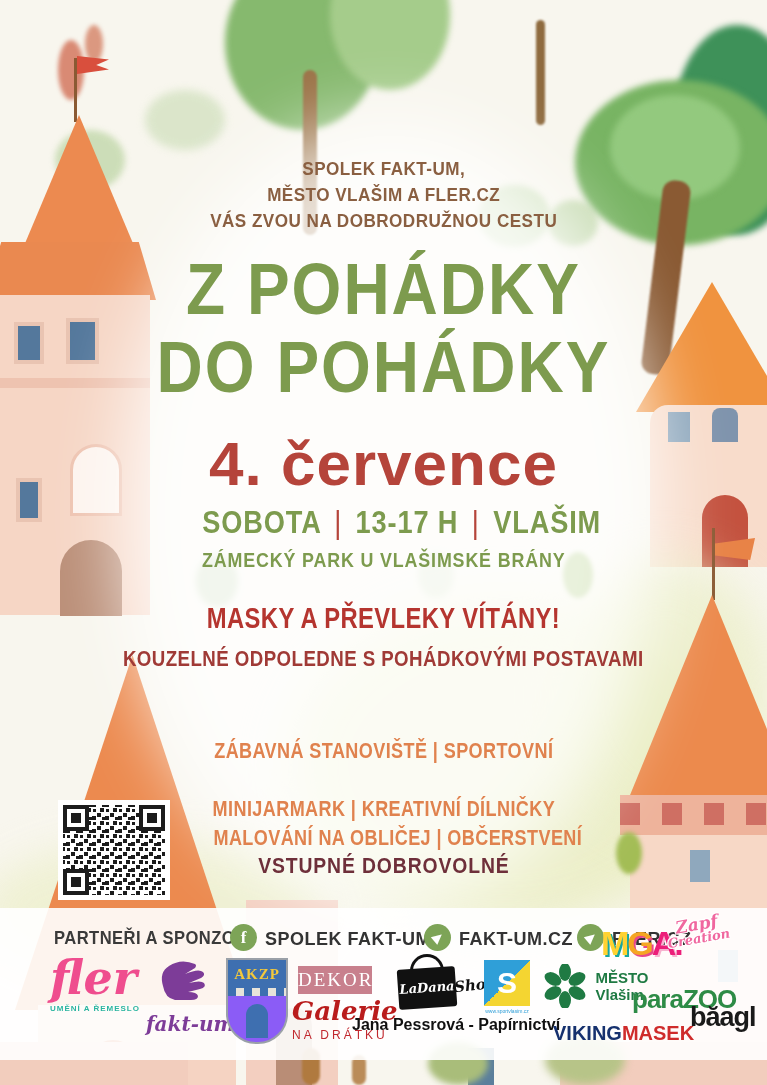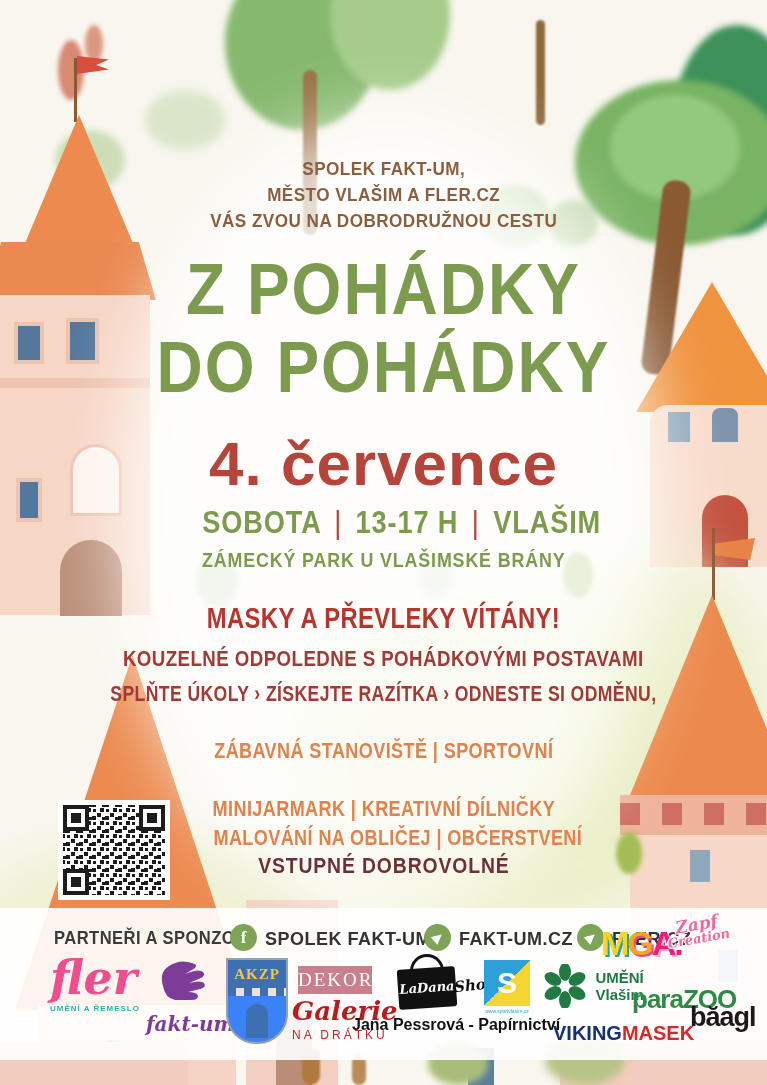--- a/index.html
+++ b/index.html
@@ -124,21 +124,20 @@
       <span>13-17 H</span>
       <span class="sep">|</span>
       <span>VLAŠIM</span>
     </span>
   </div>
 
   <div class="ctext venue" style="top:548px;"><span class="cond" style="transform:scaleX(.85);">ZÁMECKÝ PARK U VLAŠIMSKÉ BRÁNY</span></div>
 
   <div class="ctext highlight" style="top:602px;"><span class="cond" style="transform:scaleX(.82);">MASKY A PŘEVLEKY VÍTÁNY!</span></div>
   <div class="ctext subline" style="top:646px;"><span class="cond" style="transform:scaleX(.85);">KOUZELNÉ ODPOLEDNE S POHÁDKOVÝMI POSTAVAMI</span></div>
-  <div class="ctext subline" style="top:681px;"><span class="cond" style="transform:scaleX(.8);">SPLŇTE ÚKOLY › ZÍSKEJTE RAZÍTKA › ODNESTE SI ODMĚNU,</span></div>
 
   <div class="ctext activity" style="top:736px;"><span class="cond" style="transform:scaleX(.82);">ZÁBAVNÁ STANOVIŠTĚ | SPORTOVNÍ</span></div>
   <div class="ctext activity" style="top:794px;"><span class="cond" style="transform:scaleX(.82);">MINIJARMARK | KREATIVNÍ DÍLNIČKY</span></div>
   <div class="ctext activity" style="top:823px;padding-left:28px;"><span class="cond" style="transform:scaleX(.82);">MALOVÁNÍ NA OBLIČEJ | OBČERSTVENÍ</span></div>
 
   <div class="ctext admission" style="top:853px;"><span class="cond" style="transform:scaleX(.88);">VSTUPNÉ DOBROVOLNÉ</span></div>
 
   <svg class="abs" style="left:58px;top:800px;" width="112" height="100" viewBox="0 0 112 100">
     <rect x="0" y="0" width="112" height="100" fill="#ffffff"></rect>
     <defs>
@@ -194,21 +193,21 @@
     <div class="logo" style="left:146px;top:48px;text-align:center;width:74px;">
       <svg width="56" height="52" viewBox="0 0 56 52">
         <g fill="#7d3c98">
           <path d="M8 30 Q4 16 14 10 Q26 2 40 8 Q42 9 40 12 L30 18 Q44 12 48 16 Q51 19 46 22 L34 27 Q46 24 49 27 Q52 31 45 33 L33 36 Q42 36 43 40 Q43 44 36 44 L20 44 Q10 42 8 30 Z"></path>
         </g>
       </svg>
       <div style="font-family:'DejaVu Serif',serif;font-style:italic;font-weight:700;font-size:20px;color:#7d3c98;">fakt-um</div>
     </div>
 
     <div class="logo" style="left:226px;top:50px;width:62px;height:90px;">
-      <div style="width:62px;height:86px;background:#3b82f6;border:2px solid #9aa0a8;border-radius:0 0 30px 30px;overflow:hidden;">
+      <div style="width:62px;height:86px;background:#8b5cf6;border:2px solid #9aa0a8;border-radius:0 0 30px 30px;overflow:hidden;">
         <div style="height:28px;background:#3e6fb0;color:#f2c83c;font-family:'Liberation Serif',serif;font-weight:700;font-size:15px;text-align:center;line-height:28px;letter-spacing:1px;">AKZP</div>
         <div style="height:8px;background:repeating-linear-gradient(90deg,#3e6fb0 0 8px,#e8e4da 8px 16px);"></div>
         <div style="width:22px;height:34px;background:#3e6fb0;margin:8px auto 0;border-radius:11px 11px 0 0;"></div>
       </div>
     </div>
 
     <div class="logo" style="left:298px;top:58px;width:74px;height:28px;background:#c8808d;color:#fff;font-family:'Liberation Serif',serif;font-size:19px;text-align:center;line-height:28px;letter-spacing:2px;"><span>DEKOR</span></div>
     <div class="logo" style="left:292px;top:88px;text-align:center;width:84px;">
       <div style="font-family:'DejaVu Serif',serif;font-style:italic;font-weight:700;font-size:26px;color:#b91c1c;">Galerie</div>
       <div style="font-size:12px;letter-spacing:3px;color:#c1272d;margin-top:2px;">NA DRÁTKU</div>
@@ -233,21 +232,21 @@
           <ellipse cx="22" cy="8" rx="6" ry="9"></ellipse>
           <ellipse cx="34" cy="15" rx="6" ry="9" transform="rotate(60 34 15)"></ellipse>
           <ellipse cx="34" cy="29" rx="6" ry="9" transform="rotate(120 34 29)"></ellipse>
           <ellipse cx="22" cy="36" rx="6" ry="9"></ellipse>
           <ellipse cx="10" cy="29" rx="6" ry="9" transform="rotate(60 10 29)"></ellipse>
           <ellipse cx="10" cy="15" rx="6" ry="9" transform="rotate(120 10 15)"></ellipse>
           <circle cx="22" cy="22" r="5" fill="#fff"></circle>
         </g>
       </svg>
       <span style="display:inline-block;vertical-align:middle;margin-left:4px;font-weight:700;font-size:15px;line-height:17px;color:#1f7a43;">
-        <span style="display:block;">UMĚNÍ</span>
+        <span style="display:block;">MĚSTO</span>
         <span style="display:block;">Vlašim</span>
       </span>
     </div>
 
     <div class="logo" style="left:632px;top:76px;font-weight:700;font-size:26px;letter-spacing:-1px;color:#2e8b46;">paraZOO</div>
 
     <div class="logo" style="left:553px;top:114px;font-weight:700;font-size:20px;letter-spacing:0;">
       <span style="color:#16316e;">VIKING</span><span style="color:#cf2b2b;">MASEK</span>
     </div>
 

